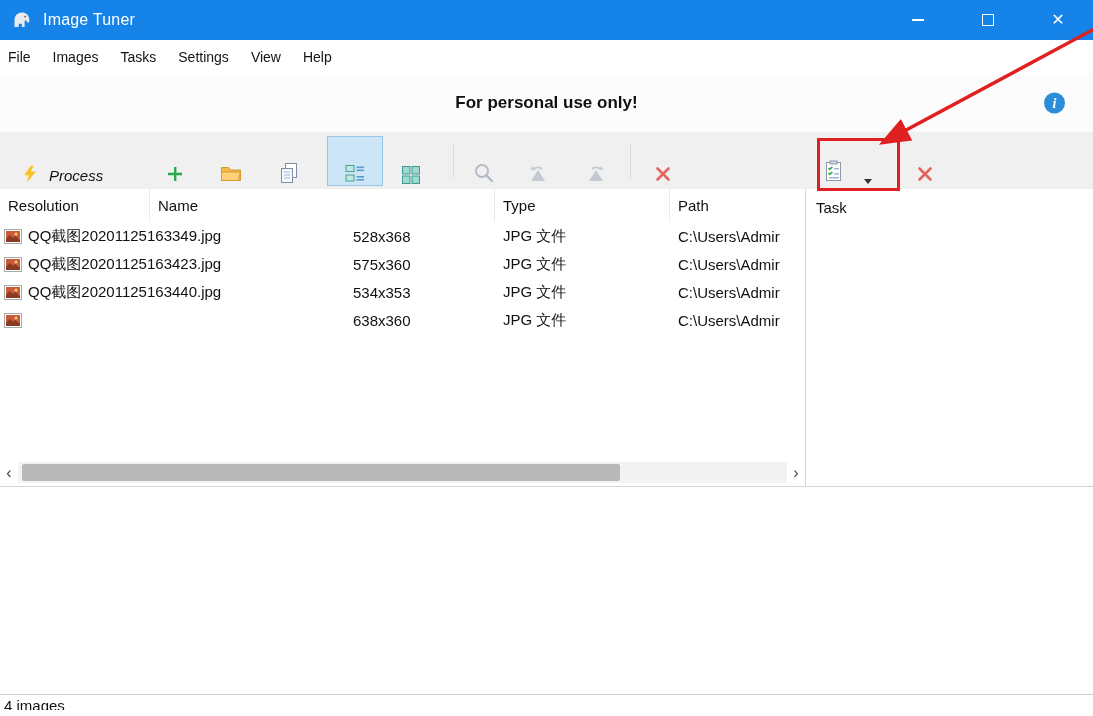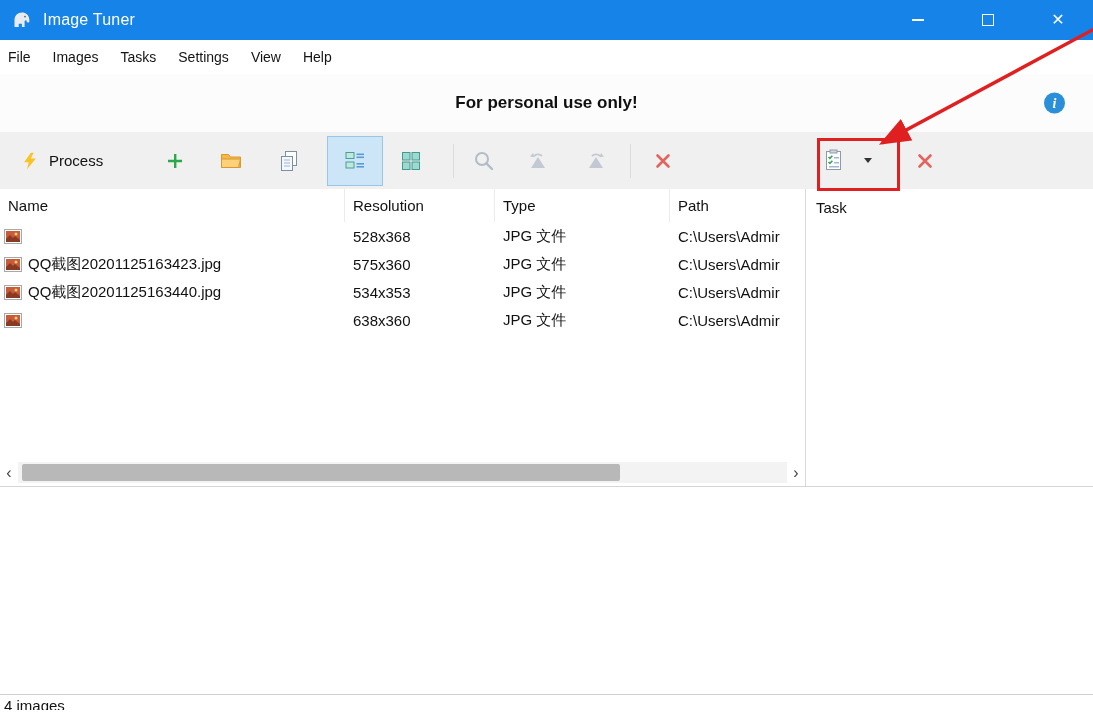--- a/index.html
+++ b/index.html
@@ -25,21 +25,21 @@
   
   .banner { height:58px; background:#fcfcfc; position:relative; display:flex; align-items:center; justify-content:center; }
   .banner-text { font-size:17px; font-weight:bold; color:#101010; }
   .info-icon { position:absolute; right:28px; top:50%; transform:translateY(-50%);
                width:21px; height:21px; border-radius:50%; background:#2a8fd8; color:#fff;
                display:flex; align-items:center; justify-content:center;
                font:italic bold 14px "Liberation Serif", serif; }
 
   
   .toolbar { height:57px; background:#f0f0f0; display:flex; align-items:center; padding-left:8px; position:relative; }
-  .tb { height:46px; background:transparent; border:none; display:flex; align-items:center; justify-content:center; cursor:default; }
+  .tb { height:46px; background:transparent; border:none; display:flex; align-items:flex-end; justify-content:center; cursor:default;font-style:italic; }
   .icon-btn { width:44px; }
   .process { padding:0 16px 0 12px; gap:9px; font-size:15px; color:#111; }
   .toggle { width:56px; height:50px; }
   .toggle.selected { background:#cde6f7; border:1px solid #98c5e8; }
   .sep { width:1px; height:34px; background:#dcdcdc; }
   .ml-add { margin-left:34px; } .ml-folder { margin-left:12px; } .ml-copy { margin-left:14px; }
   .ml-toggles { margin-left:16px; display:flex; }
   .ml-sep1 { margin-left:14px; } .ml-zoom { margin-left:8px; } .ml-rot1 { margin-left:10px; }
   .ml-rot2 { margin-left:14px; } .ml-sep2 { margin-left:12px; } .ml-delx { margin-left:10px; }
   .task-group { display:flex; align-items:center; margin-left:126px; }
@@ -218,34 +218,35 @@
   <button class="tb icon-btn ml-delx2">
     <svg width="20" height="20" viewBox="0 0 20 20">
       <path d="M4.5 4.5 L15.5 15.5 M15.5 4.5 L4.5 15.5" stroke="#e2645f" stroke-width="2.6" stroke-linecap="round"></path>
     </svg>
   </button>
 </div>
 
 <div class="main">
   <div class="file-panel">
     <div class="list-header">
+      <div class="hcol w-res">Resolution</div>
       <div class="hcol w-name">Name</div>
-      <div class="hcol w-res">Resolution</div>
       <div class="hcol w-type">Type</div>
       <div class="hcol w-path">Path</div>
     </div>
 
     <div class="file-row">
       <div class="cell cell-name">
         <svg class="thumb" width="18" height="15" viewBox="0 0 18 15">
           <rect x="0.5" y="0.5" width="17" height="14" fill="#fff" stroke="#a8a8a8"></rect>
           <rect x="2" y="2" width="14" height="11" fill="#c75b3a"></rect>
           <path d="M2 10 l4 -4 3 3 2 -2 5 4 v2 H2 z" fill="#8a3a22"></path>
           <circle cx="12" cy="5" r="1.5" fill="#f4d06f"></circle>
         </svg>
+        <span>QQ截图20201125163349.jpg</span>
       </div>
       <div class="cell cell-res">528x368</div>
       <div class="cell cell-type">JPG 文件</div>
       <div class="cell cell-path">C:\Users\Admir</div>
     </div>
 
     <div class="file-row">
       <div class="cell cell-name">
         <svg class="thumb" width="18" height="15" viewBox="0 0 18 15">
           <rect x="0.5" y="0.5" width="17" height="14" fill="#fff" stroke="#a8a8a8"></rect>

